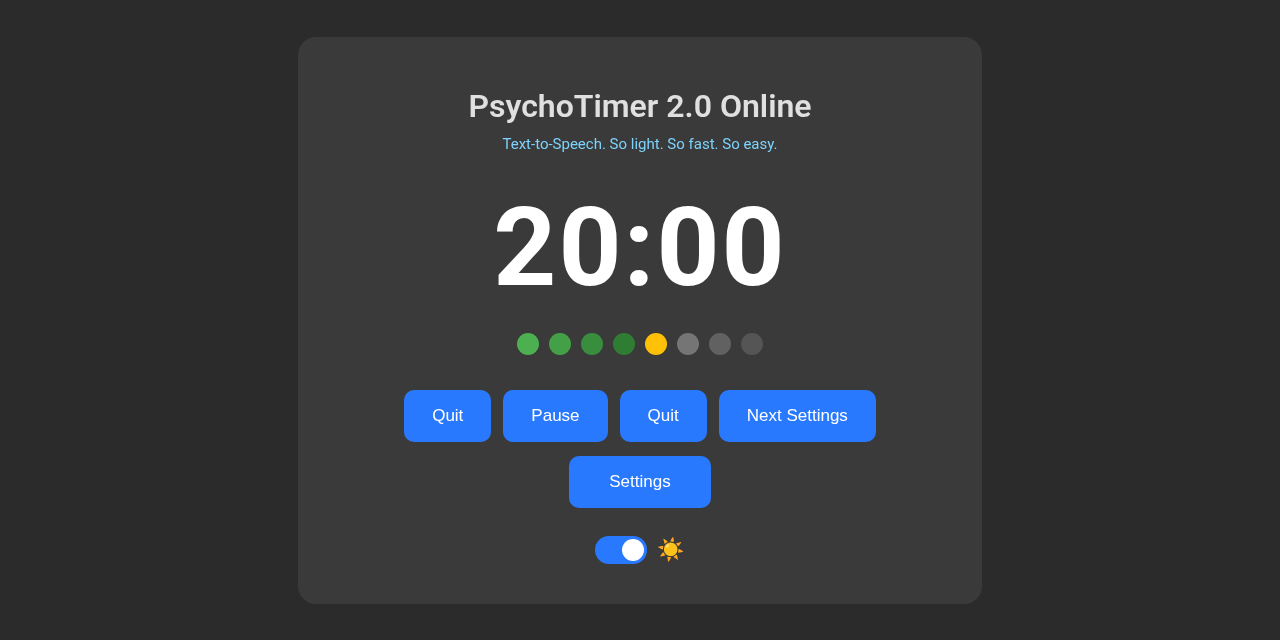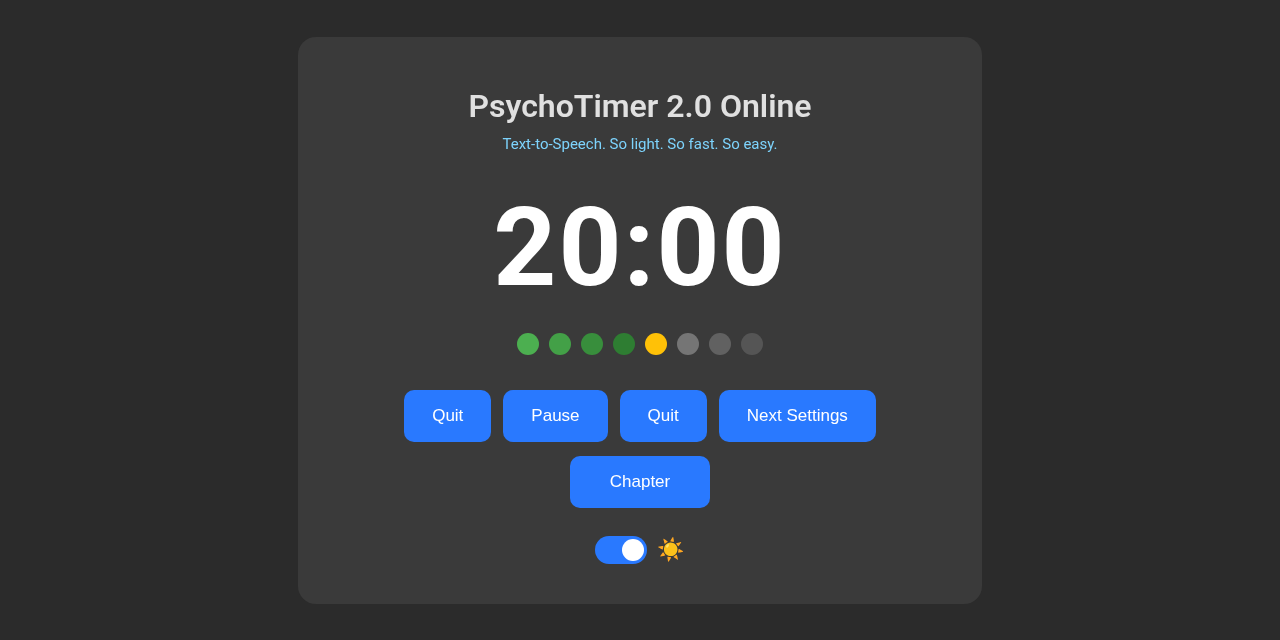--- a/index.html
+++ b/index.html
@@ -152,21 +152,21 @@
   </div>
 
   <div class="buttons-row">
     <button class="btn">Quit</button>
     <button class="btn">Pause</button>
     <button class="btn">Quit</button>
     <button class="btn">Next Settings</button>
   </div>
 
   <div class="settings-row">
-    <button class="btn btn-settings">Chapter</button>
+    <button class="btn btn-settings">Settings</button>
   </div>
 
   <div class="toggle-row">
     <div class="toggle-track">
       <div class="toggle-thumb"></div>
     </div>
     <span class="sun-icon">☀️</span>
   </div>
 </div>
 

